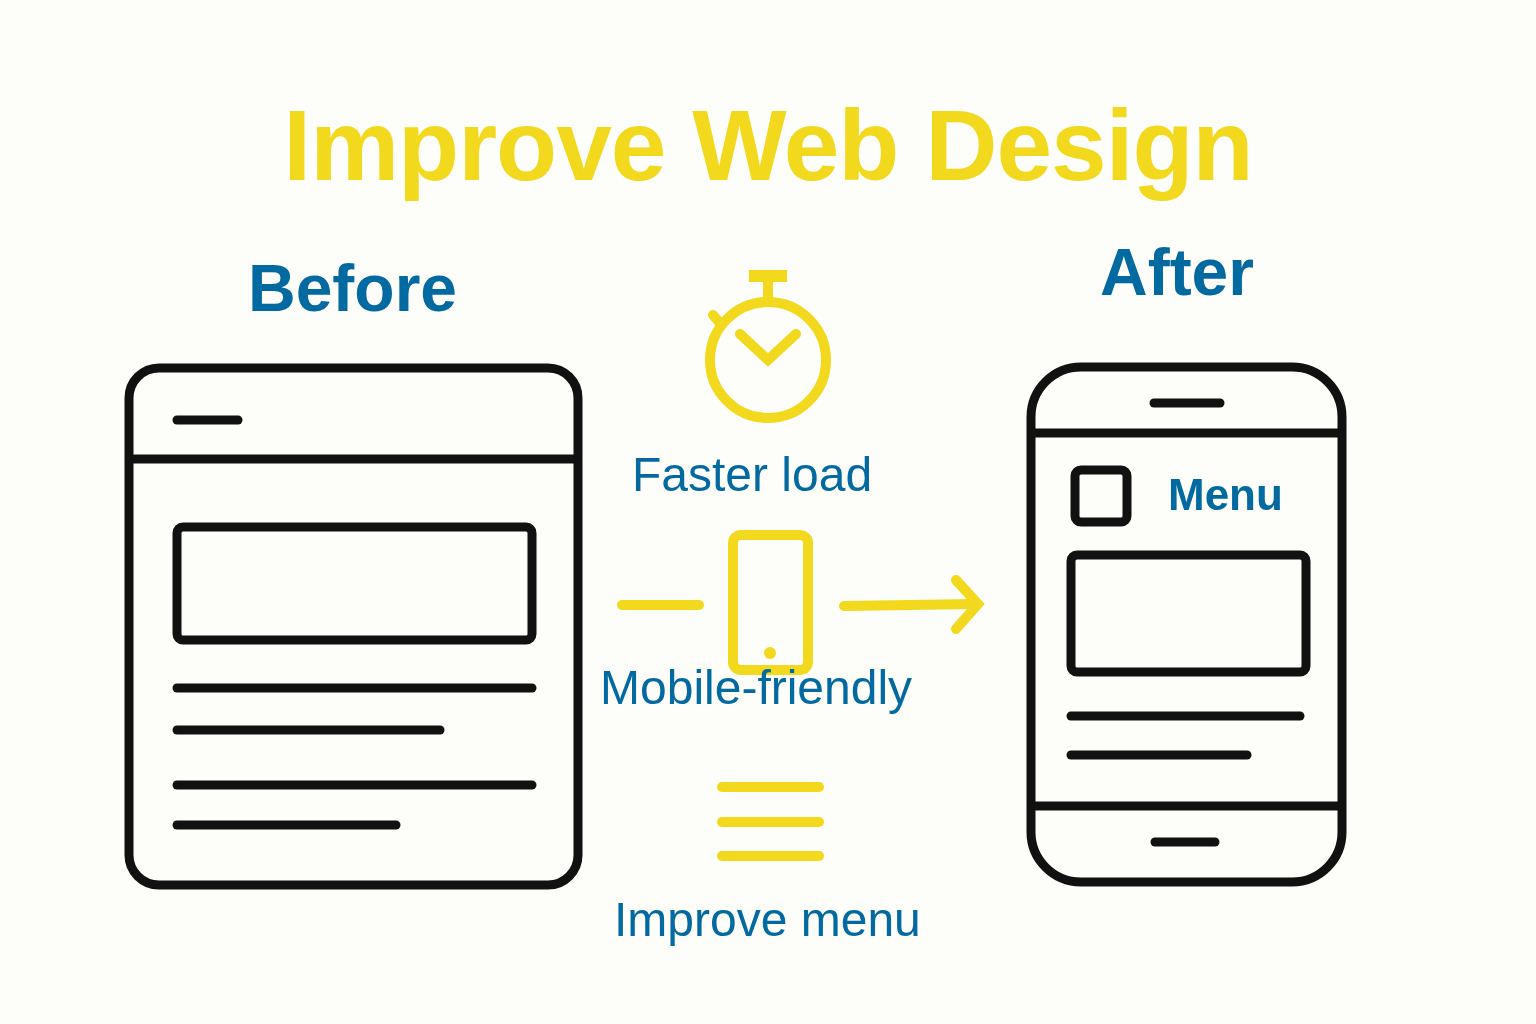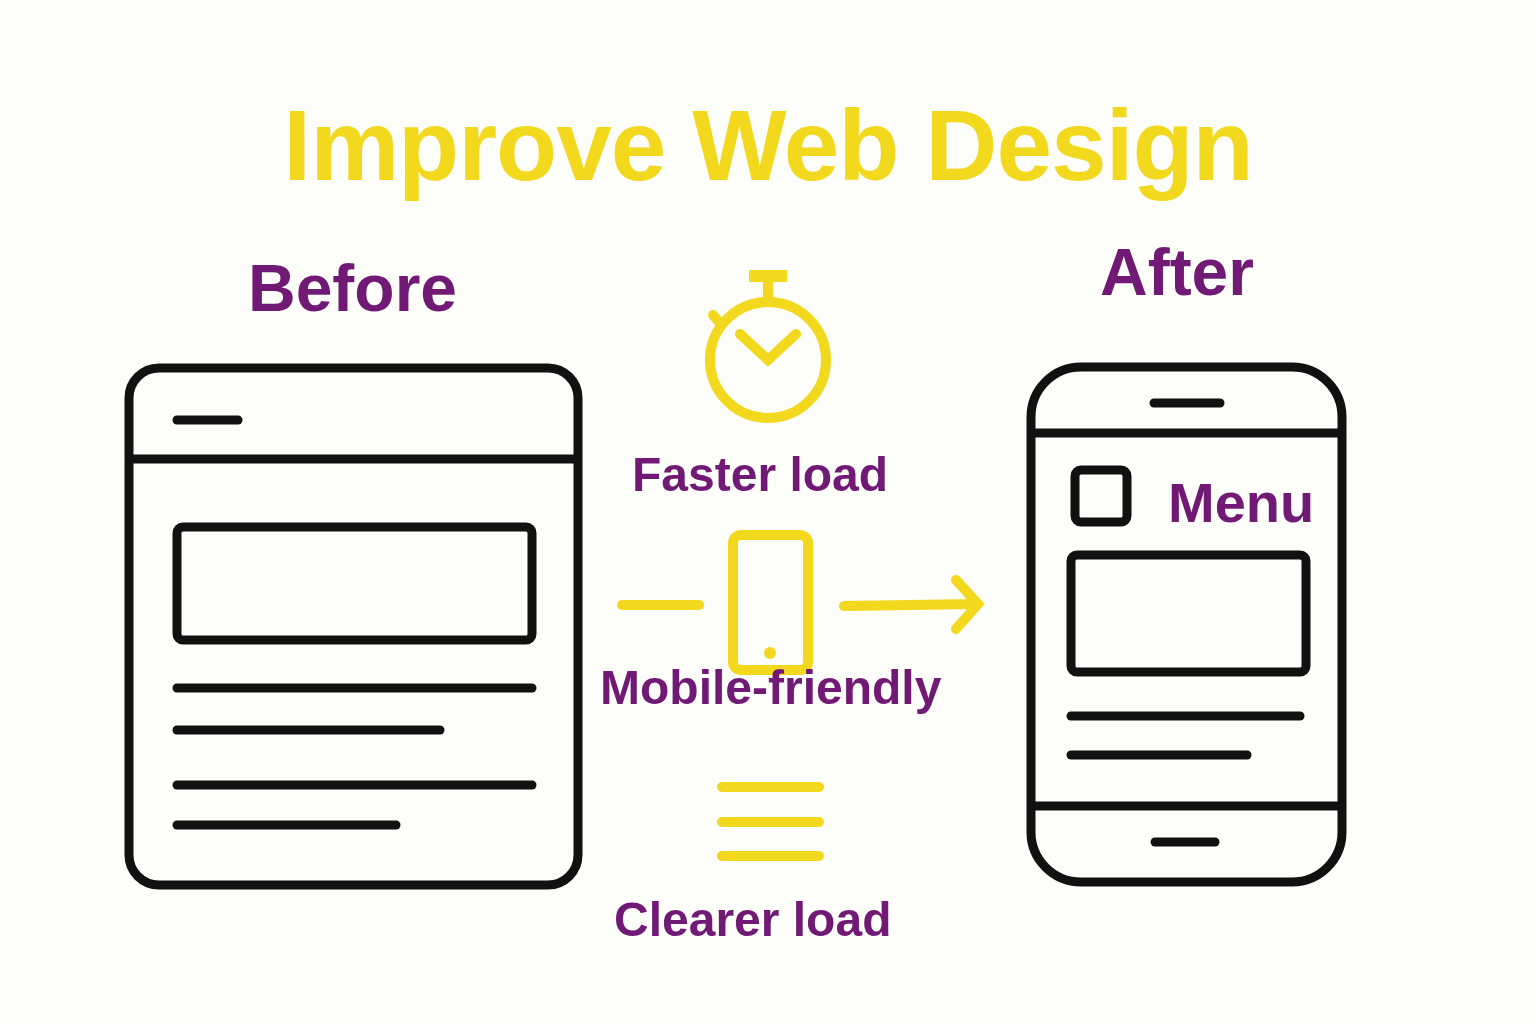--- a/index.html
+++ b/index.html
@@ -1,22 +1,22 @@
 <!DOCTYPE html>
 <html><head>
   <meta charset="utf-8">
   <style>
     html, body { margin:0; padding:0; }
     body { width:1536px; height:1024px; background:#fdfdf9; position:relative; overflow:hidden;
       font-family:"Liberation Sans", sans-serif; }
     .title { position:absolute; left:0; width:1536px; top:72px; text-align:center;
       font-size:100px; font-weight:bold; color:#f2d91e; letter-spacing:-1px;margin-top:16px; }
-    .label { position:absolute; font-weight:bold; color:#701a75; white-space:nowrap; }
+    .label { position:absolute; font-weight:bold; color:#0369a1; white-space:nowrap; }
     .h2 { font-size:66px; }
-    .cap { font-size:48px; font-weight:bold; }
+    .cap { font-size:48px; font-weight:normal; }
     svg { position:absolute; left:0; top:0; }
   </style>
 </head>
 <body>
 
 <div class="title">Improve Web Design</div>
 
 <div class="label h2" style="left:248px; top:250px;">Before</div>
 <div class="label h2" style="left:1100px; top:234px;">After</div>
 
@@ -63,17 +63,17 @@
     <line x1="1154" y1="403" x2="1220" y2="403"></line>
     <rect x="1075" y="470" width="52" height="52" rx="6"></rect>
     <rect x="1071" y="555" width="235" height="117" rx="6"></rect>
     <line x1="1071" y1="716" x2="1300" y2="716"></line>
     <line x1="1071" y1="755" x2="1247" y2="755"></line>
     <line x1="1034" y1="806" x2="1340" y2="806"></line>
     <line x1="1155" y1="842" x2="1215" y2="842"></line>
   </g>
 </svg>
 
-<div class="label" style="left:1168px; top:470px; font-size:56px;">Menu</div>
+<div class="label" style="left:1168px; top:470px; font-size:44px;">Menu</div>
 
 <div class="label cap" style="left:632px; top:447px;">Faster load</div>
 <div class="label cap" style="left:600px; top:660px;">Mobile-friendly</div>
-<div class="label cap" style="left:614px; top:892px;">Clearer load</div>
+<div class="label cap" style="left:614px; top:892px;">Improve menu</div>
 
 </body></html>

